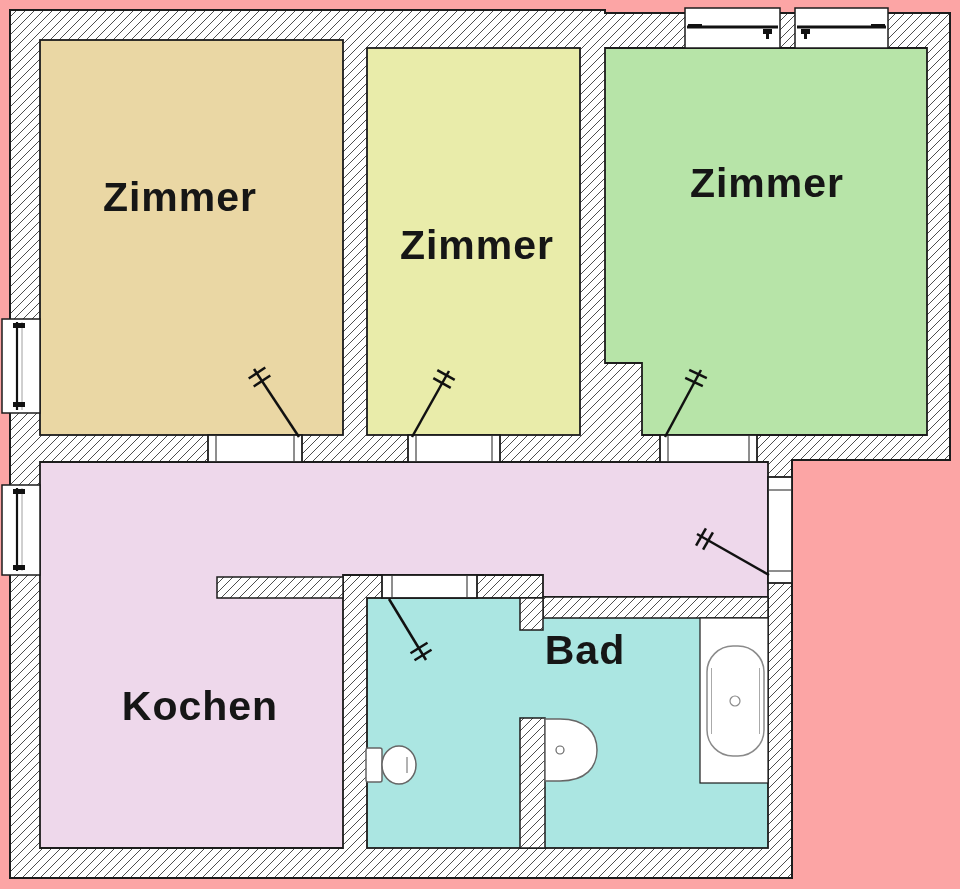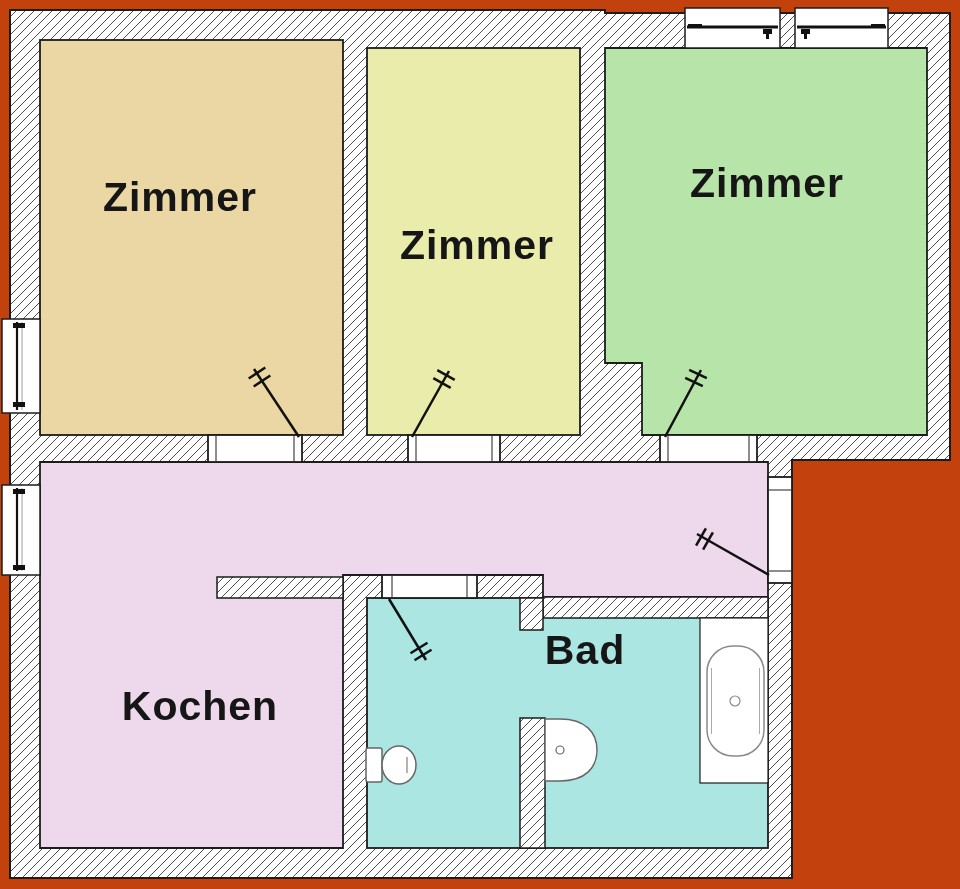--- a/index.html
+++ b/index.html
@@ -1,20 +1,20 @@
 <!DOCTYPE html>
 <html><head>
 <meta charset="utf-8">
 <style>
   html, body { margin: 0; padding: 0; background: #ffffff; }
   #plan-wrap {
     position: relative;
     width: 960px;
     height: 889px;
-    background: #c2410c;
+    background: #fca5a5;
     font-family: "Liberation Sans", sans-serif;
   }
   svg { display: block; }
   text.room-label {
     font-family: "Liberation Sans", "DejaVu Sans", sans-serif;
     font-weight: 700;
     font-size: 41px;
     letter-spacing: 1px;
   }
 </style>

